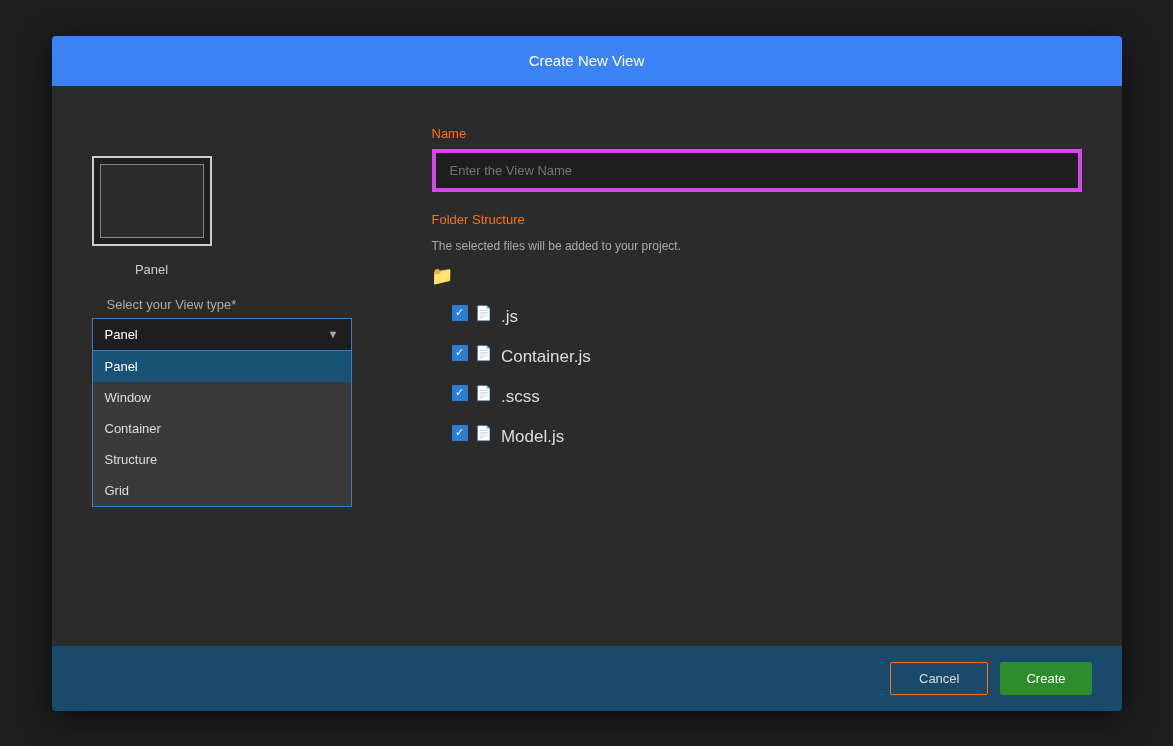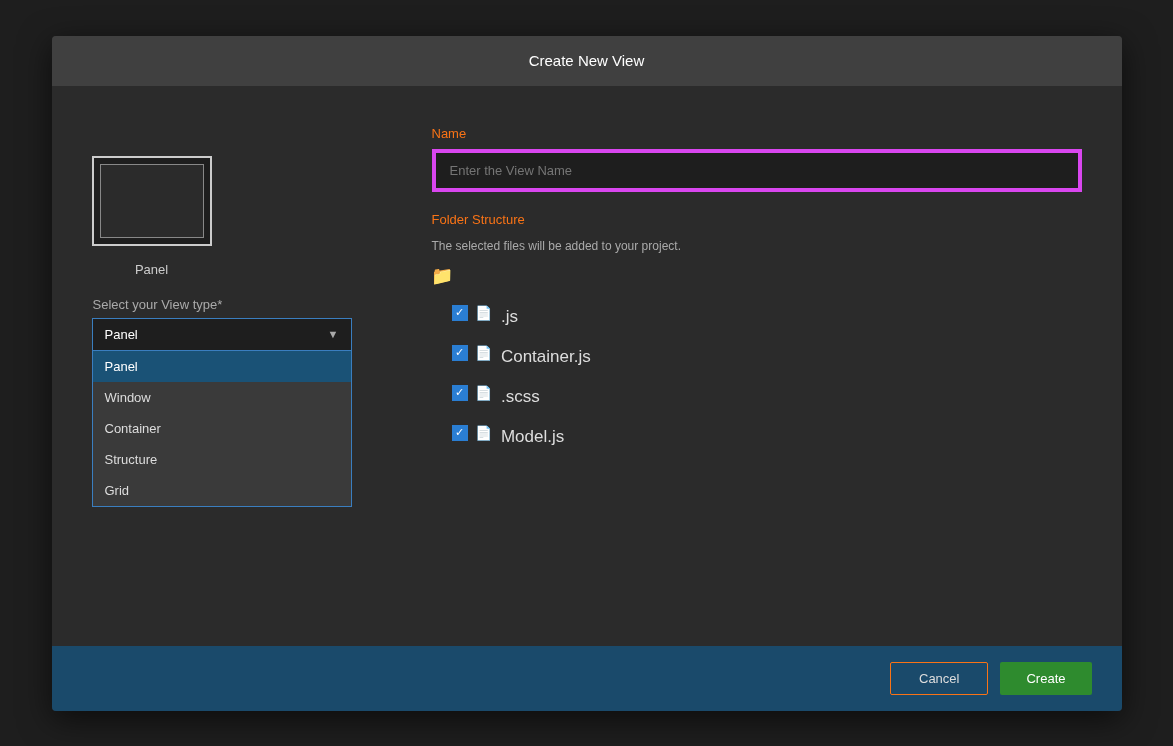--- a/index.html
+++ b/index.html
@@ -13,21 +13,21 @@
       width: 1173px;
     }
     .dialog {
       width: 1070px;
       background: #2b2b2b;
       border-radius: 4px;
       overflow: hidden;
       box-shadow: 0 8px 32px rgba(0,0,0,0.6);
     }
     .dialog-header {
-      background: #404040;
+      background: #3b82f6;
       padding: 16px 24px;
       text-align: center;
     }
     .dialog-header-title {
       color: #ffffff;
       font-size: 15px;
       font-weight: 500;
     }
     .dialog-body {
       display: flex;
@@ -61,21 +61,21 @@
     }
     .view-preview-label {
       color: #cccccc;
       font-size: 13px;
       margin-top: 8px;
     }
     .select-label {
       color: #aaaaaa;
       font-size: 13px;
       align-self: flex-start;
-      margin-left: 1px;
+      margin-left: 15px;
     }
     .dropdown-container {
       position: relative;
       width: 260px;
     }
     .dropdown-selected {
       background: #1e1e1e;
       border: 1px solid #3a7ebf;
       color: #ffffff;
       padding: 8px 12px;

